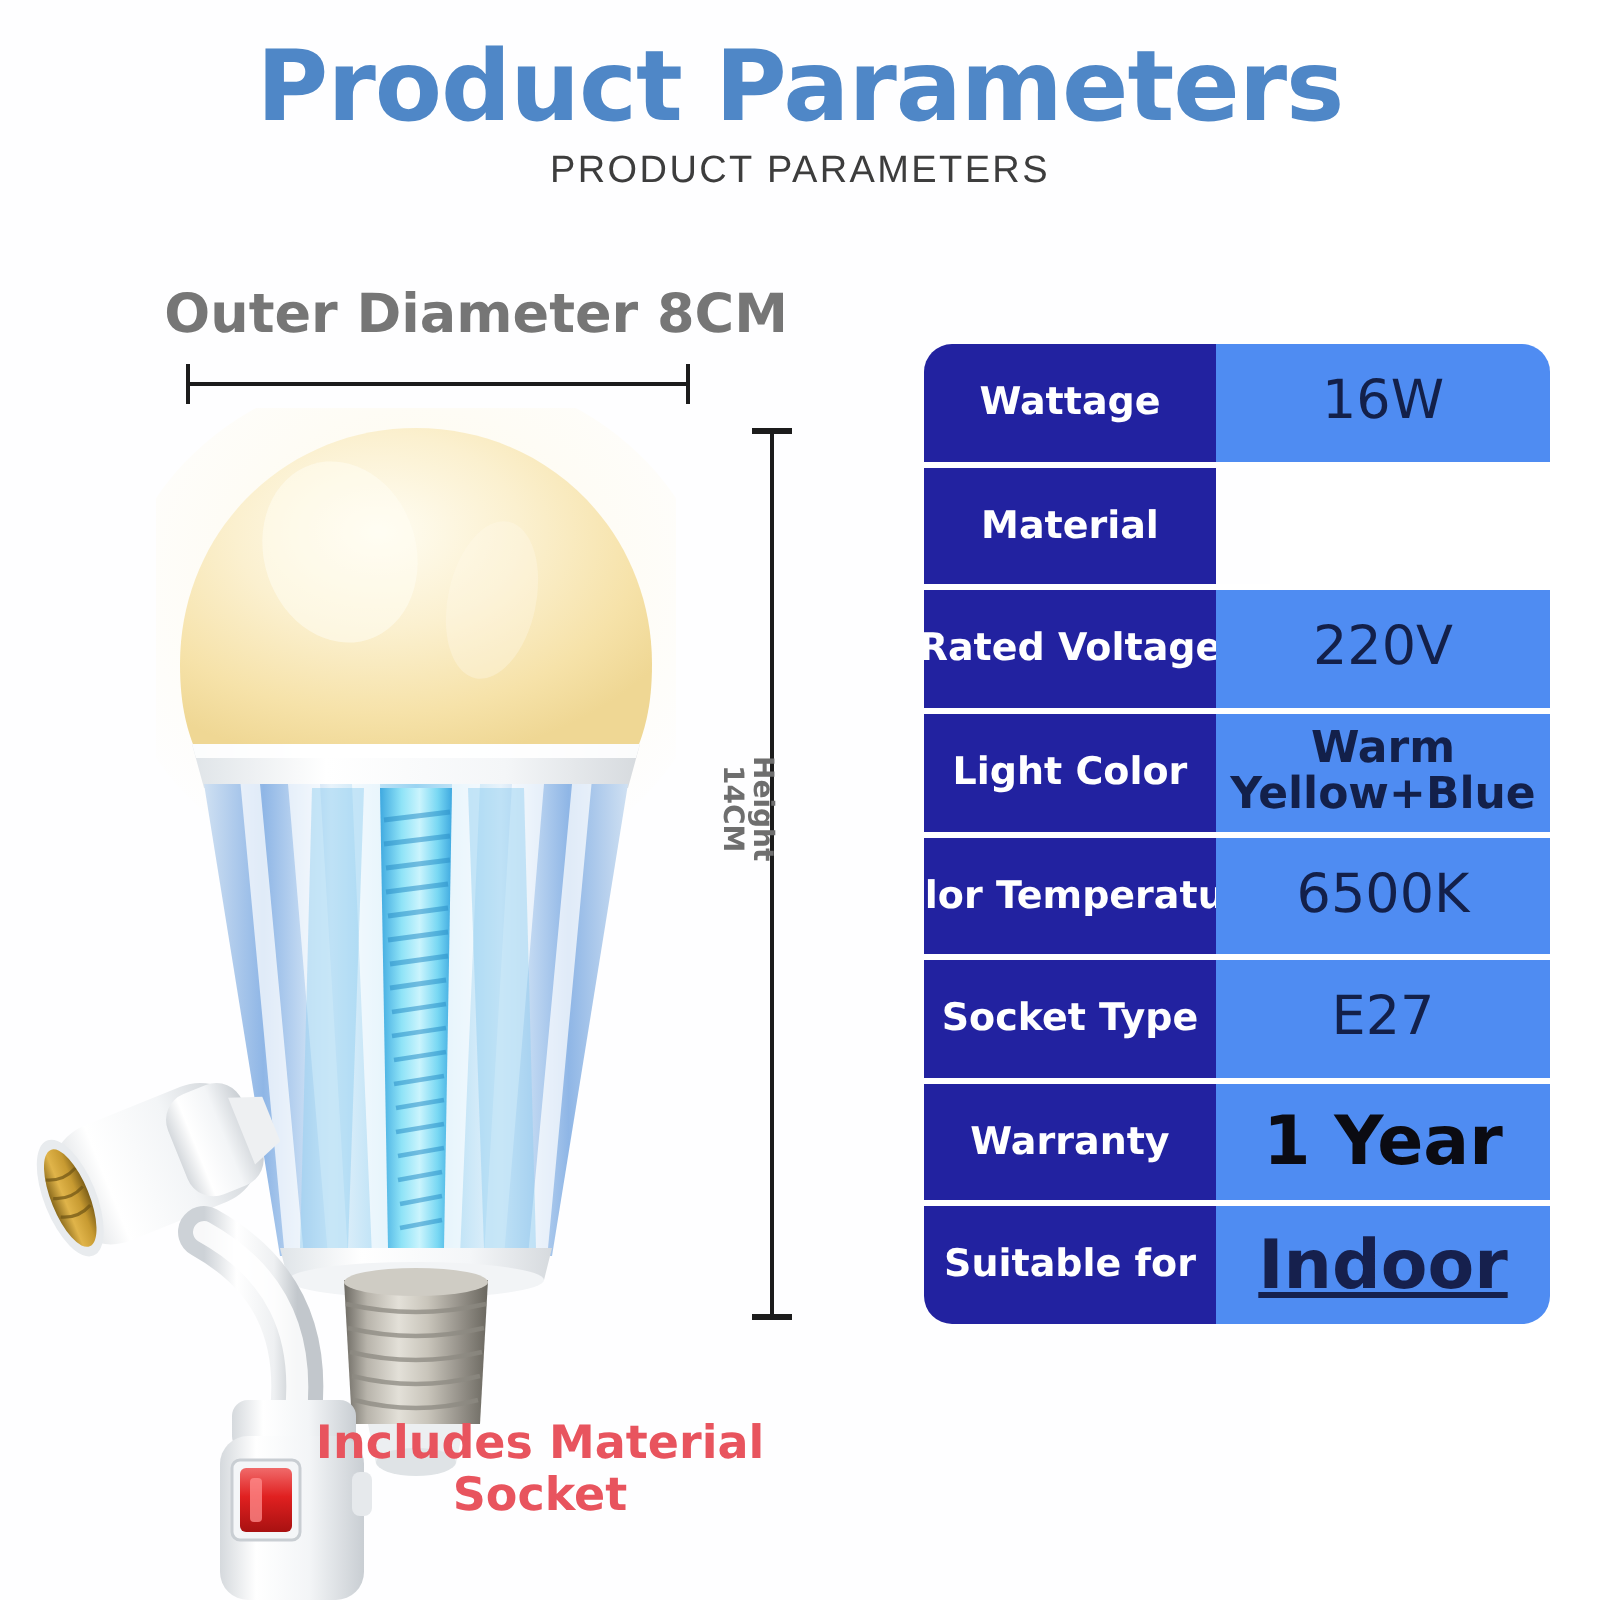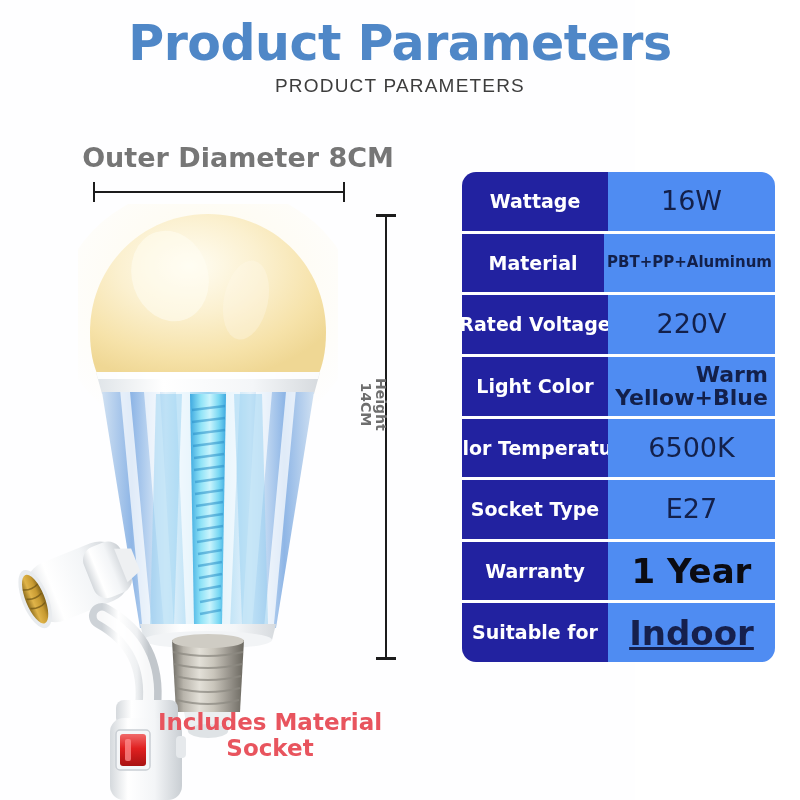--- a/index.html
+++ b/index.html
@@ -207,21 +207,21 @@
     box-sizing: border-box;
     font-family: "DejaVu Sans", sans-serif;
   }
   .spec-val {
     flex: 1;
     background: #4f8cf2;
     color: #13204a;
     display: flex;
     align-items: center;
     justify-content: center;
-    text-align: right;
+    text-align: center;
     font-size: 27px;
     line-height: 1.06;
     padding: 0 3px;
     box-sizing: border-box;
     font-family: "DejaVu Sans", sans-serif;
   }
   .spec-val.small {
     font-size: 15px;
     font-weight: bold;
   }
@@ -449,21 +449,20 @@
 
   <div class="spec-table">
 
     <div class="spec-row">
       <div class="spec-key">Wattage</div>
       <div class="spec-val">16W</div>
     </div>
 
     <div class="spec-row">
       <div class="spec-key">Material</div>
-      <div class="spec-val small">PBT+PP+Aluminum</div>
     </div>
 
     <div class="spec-row">
       <div class="spec-key">
         <span>Rated</span>&nbsp;<span>Voltage</span>
       </div>
       <div class="spec-val">220V</div>
     </div>
 
     <div class="spec-row">

